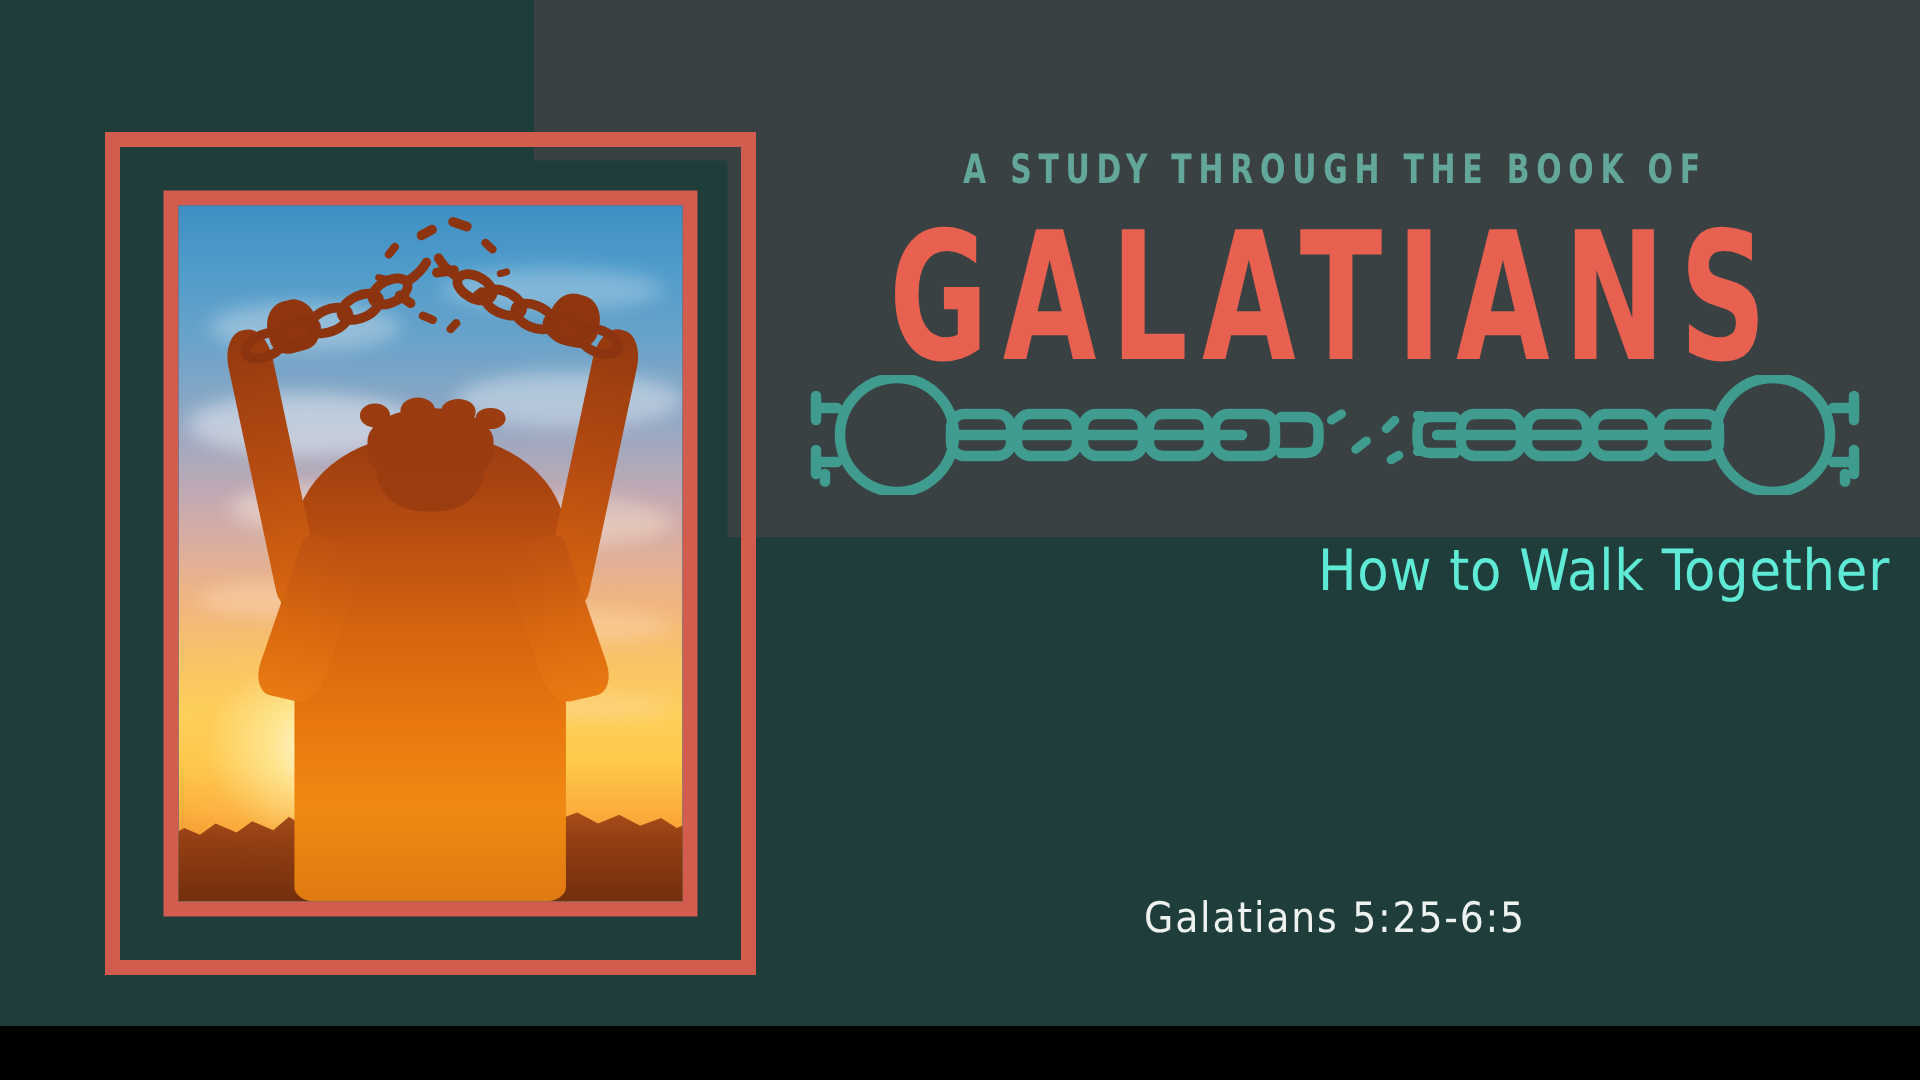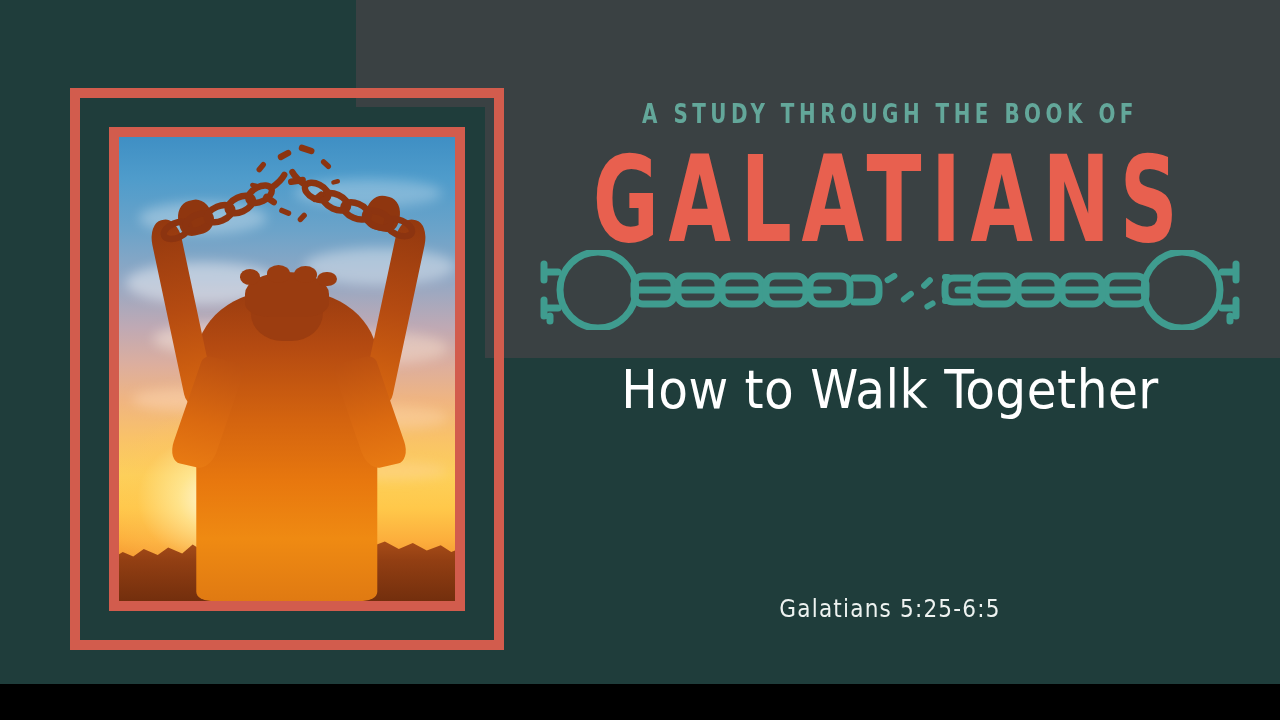--- a/index.html
+++ b/index.html
@@ -260,37 +260,37 @@
     left: 528px;
     top: 250px;
     width: 724px;
     height: 80px;
   }
   .sermon-title {
     position: absolute;
     left: 520px;
     top: 358px;
     width: 740px;
-    text-align: center;
-    color: #ffffff;
+    text-align: right;
+    color: #5eead4;
     font-family: "DejaVu Sans Condensed", "Liberation Sans Narrow", "Liberation Sans", sans-serif;
-    font-size: 54px;
+    font-size: 38px;
     font-weight: 400;
     line-height: 1.18;
     letter-spacing: 0.5px;
   }
   .scripture-ref {
     position: absolute;
     left: 520px;
     top: 595px;
     width: 740px;
     text-align: center;
     color: #eef3f1;
     font-family: "DejaVu Sans Condensed", "Liberation Sans Narrow", "Liberation Sans", sans-serif;
-    font-size: 24px;
+    font-size: 28px;
     font-weight: 400;
     letter-spacing: 1.2px;
   }
 </style>
 </head>
 <body>
 
 <div id="slide">
 
   <div class="bg-green"></div>

